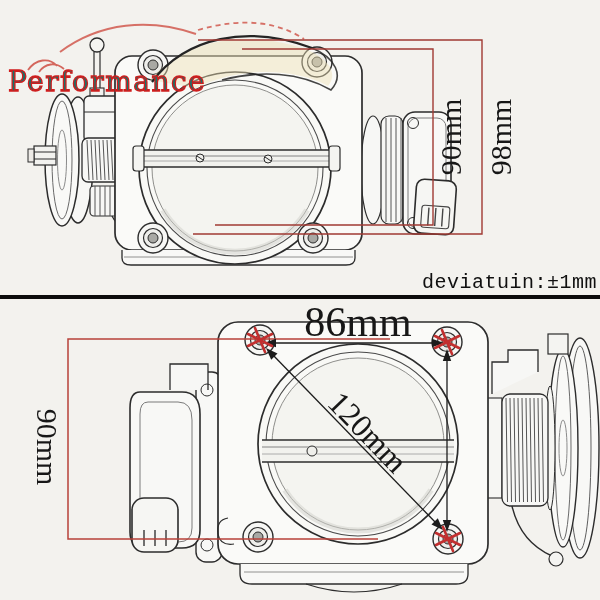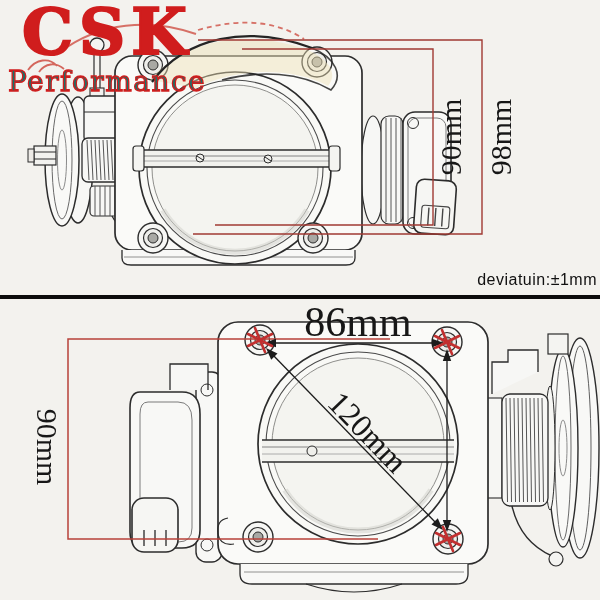--- a/index.html
+++ b/index.html
@@ -28,21 +28,21 @@
     font-family:"DejaVu Serif",serif;font-weight:bold;font-size:64px;line-height:1;
     color:#d01d1d;-webkit-text-stroke:2.2px #d01d1d;letter-spacing:6px;
   }
   .logo-sub{
     position:absolute;left:8px;top:68px;
     font-family:"DejaVu Serif",serif;font-weight:normal;font-size:28px;line-height:1;
     color:#0f766e;-webkit-text-stroke:1.3px #d01d1d;letter-spacing:1.5px;
   }
   .tolerance{
     position:absolute;right:3px;top:271px;
-    font-family:Liberation Sans, sans-serif;font-size:16px;color:#101010;
+    font-family:Liberation Mono, monospace;font-size:20px;color:#101010;
     letter-spacing:0.5px;
   }
   .divider{
     position:absolute;left:0;top:295px;width:600px;height:4px;background:#0c0c0c;
   }
 </style>
 </head>
 <body>
 
 <div class="stage">
@@ -227,21 +227,20 @@
     <polygon points="443,530 437.8,518.3 431.5,524.5" stroke="none"></polygon>
   </g>
 
   <g>
     <use href="#xmark" x="260" y="340"></use>
     <use href="#xmark" x="447" y="342"></use>
     <use href="#xmark" x="448" y="539"></use>
   </g>
 </svg>
 
-<div class="logo-brand">CSK</div>
 <div class="logo-sub">Performance</div>
 
 <div id="lbl-90-top" class="dim-label rot-ccw">90mm</div>
 <div id="lbl-98-top" class="dim-label rot-ccw">98mm</div>
 
 <div class="tolerance">deviatuin:±1mm</div>
 <div class="divider"></div>
 
 <div id="lbl-86" class="dim-label center">86mm</div>
 <div id="lbl-120" class="dim-label rot-diag">120mm</div>

